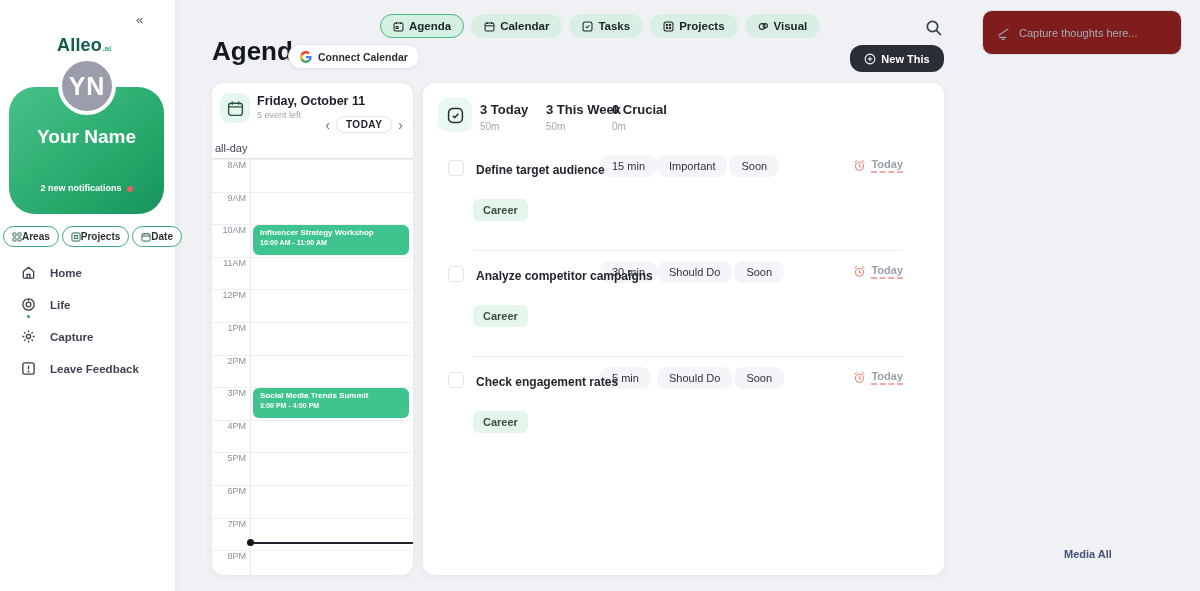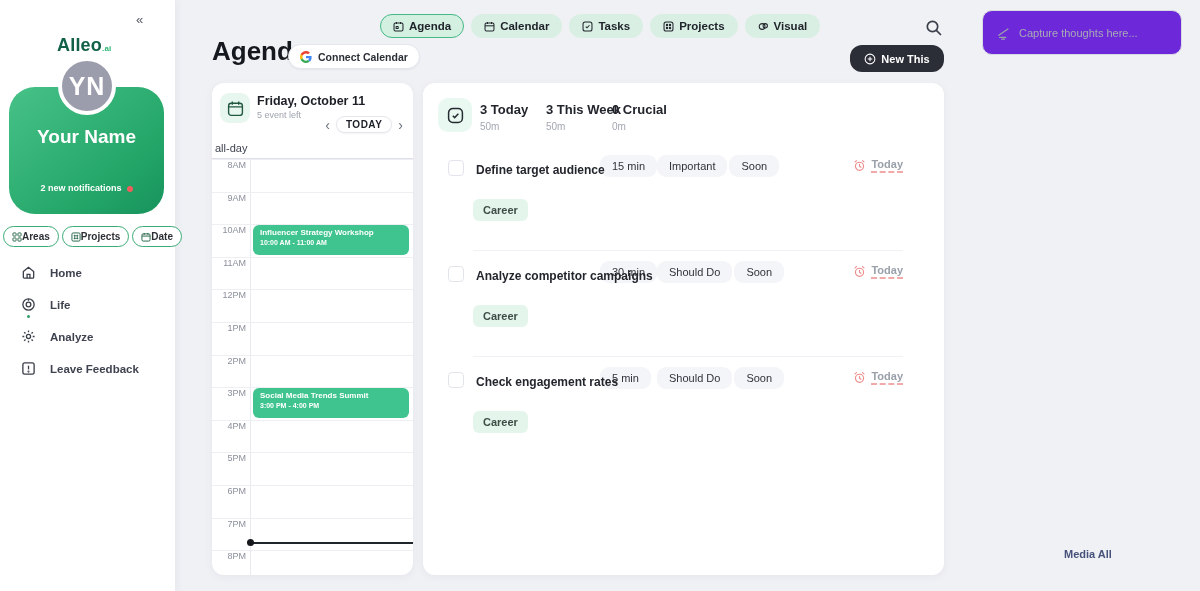--- a/index.html
+++ b/index.html
@@ -29,21 +29,21 @@
   .side-item svg { width:15px; height:15px; }
   .life-dot { position:absolute; left:6px; top:18px; width:3px; height:3px; border-radius:50%; background:#2f9e68; }
 
   
   .tabs { position:absolute; left:380px; top:14px; display:flex; gap:7px; }
   .tab { display:flex; align-items:center; gap:5px; background:#daefe4; border:1.5px solid transparent; border-radius:15px;
          padding:5px 12px; font-size:11.5px; font-weight:600; color:#20242b; cursor:pointer; white-space:nowrap; }
   .tab.active { background:#d3f0e1; border-color:#45b988; }
   .tab svg { width:11px; height:11px; }
   .search-btn { position:absolute; left:925px; top:19px; width:18px; height:18px; color:#3a3f4a; cursor:pointer; }
-  .capture { position:absolute; right:18px; top:10px; width:200px; height:45px; background:#6d28d9; border:1px solid #d8dbe2;
+  .capture { position:absolute; right:18px; top:10px; width:200px; height:45px; background:#7f1d1d; border:1px solid #d8dbe2;
              border-radius:10px; display:flex; align-items:center; gap:8px; padding:0 14px; cursor:text; }
   .capture-txt { font-size:11px; color:#a7abb5; }
   .capture svg { width:14px; height:14px; color:#9aa0aa; }
 
   .page-title { position:absolute; left:212px; top:36px; font-size:26px; font-weight:800; color:#15181e; }
   .connect-btn { position:absolute; left:288px; top:44px; height:25px; background:#fff; border:1px solid #e3e6ec; border-radius:13px;
                  display:flex; align-items:center; gap:6px; padding:0 11px; font-size:10.5px; font-weight:700; color:#2a2e35;
                  cursor:pointer; box-shadow:0 1px 2px rgba(30,40,60,.06); }
   .newtask-btn { position:absolute; left:850px; top:45px; width:94px; height:27px; background:#2c2e37; border-radius:12px;
                  display:flex; align-items:center; justify-content:center; gap:5px; color:#fff; font-size:11px; font-weight:700; cursor:pointer; }
@@ -160,21 +160,21 @@
           <path d="M8 2v2"></path>
         </svg>
       <span>Life</span>
       <span class="life-dot"></span>
     </div>
     <div class="side-item">
       <svg viewBox="0 0 16 16" fill="none" stroke="#3a3f4a" stroke-width="1.4">
           <circle cx="8" cy="8" r="2.2"></circle>
           <path d="M8 1.5v2M8 12.5v2M1.5 8h2M12.5 8h2M3.4 3.4l1.4 1.4M11.2 11.2l1.4 1.4M12.6 3.4l-1.4 1.4M4.8 11.2l-1.4 1.4"></path>
         </svg>
-      <span>Analyze</span>
+      <span>Capture</span>
     </div>
     <div class="side-item">
       <svg viewBox="0 0 16 16" fill="none" stroke="#3a3f4a" stroke-width="1.4">
           <rect x="2" y="2" width="12" height="12" rx="2"></rect>
           <line x1="8" y1="5" x2="8" y2="9"></line>
           <circle cx="8" cy="11.3" r="0.4" fill="#3a3f4a"></circle>
         </svg>
       <span>Leave Feedback</span>
     </div>
   </div>

